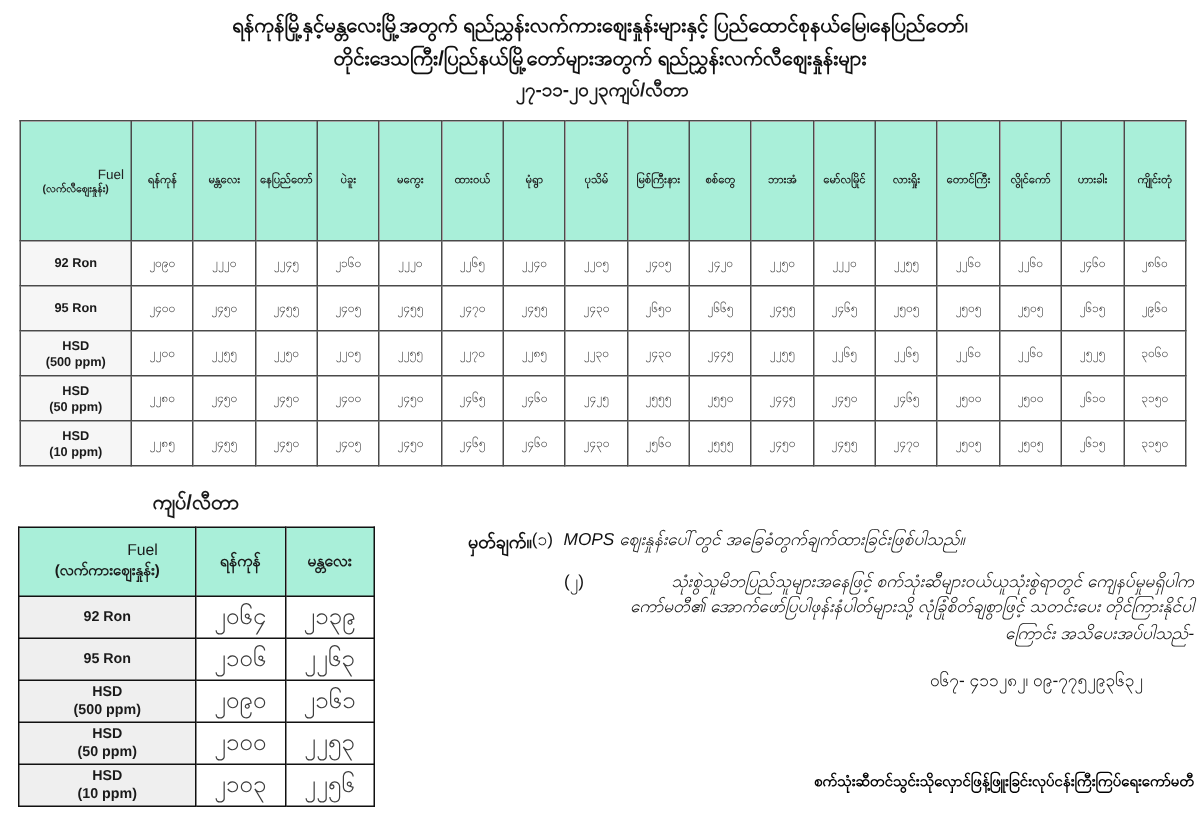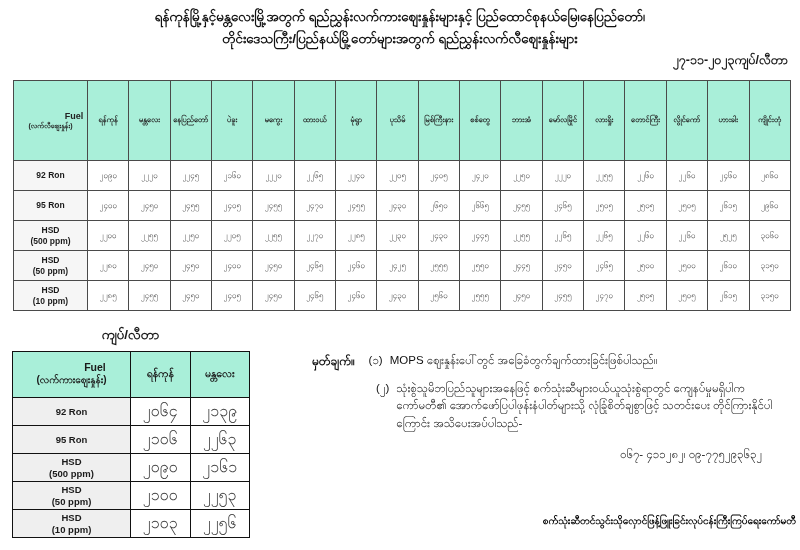--- a/index.html
+++ b/index.html
@@ -3,33 +3,33 @@
 <meta charset="utf-8">
 <style>
   * { margin:0; padding:0; box-sizing:border-box; }
   html,body { background:#ffffff; }
   body { font-family:"Liberation Sans", sans-serif; color:#1a1a1a; }
   .page { position:relative; width:800px; height:550px; background:#fff; overflow:hidden; }
 
   .title-block { position:absolute; top:6px; left:0; width:100%; text-align:center; }
   .title-line { font-weight:bold; font-size:13.5px; line-height:1.65; color:#111; }
 
-  .meta-row { position:absolute; top:52px; left:15px; right:12px; display:flex; justify-content:flex-end; }
+  .meta-row { position:absolute; top:52px; left:15px; right:12px; display:flex; justify-content:center; }
   .date-label { font-weight:bold; font-size:12.5px; }
   .unit-label { font-weight:bold; font-size:12.5px; }
 
   table { border-collapse:collapse; table-layout:fixed; }
   td { border:1px solid #4a4a4a; text-align:center; vertical-align:middle; overflow:hidden; }
 
   
   .retail-tbl { position:absolute; left:13px; top:80px; width:778px; }
   .retail-tbl td { font-size:7.5px; }
   .retail-tbl .hdr-row td { height:80px; background:#a9efd9; font-weight:bold; color:#222; padding:0 1px; }
   .retail-tbl .corner-cell { background:#f6f6f6; }
-  .corner-l1 { font-size:9px; font-weight:bold;margin-left:47px; }
+  .corner-l1 { font-size:9px; font-weight:normal;margin-left:47px; }
   .corner-l2 { font-size:7px; font-weight:bold; }
   .retail-tbl .data-row td { height:30px; }
   .retail-tbl .fuel-cell { background:#f6f6f6; font-weight:bold; font-size:8.5px; white-space:pre-line; line-height:1.25; }
   .retail-tbl .val-cell { color:#3c3c3c; font-size:8px; background:#fff; }
 
   
   .unit-label-small { position:absolute; left:12px; top:326px; width:237px; text-align:center; font-weight:bold; font-size:13.5px; }
 
   
   .whole-tbl { position:absolute; left:12px; top:351px; width:238px; }
@@ -38,23 +38,23 @@
   .whole-tbl .corner-cell { background:#a9efd9; }
   .whole-tbl .corner-cell .corner-l1 { font-size:10.5px; }
   .whole-tbl .corner-cell .corner-l2 { font-size:10px; }
   .whole-tbl .data-row td { height:28px; }
   .whole-tbl .fuel-cell { background:#efefef; font-weight:bold; font-size:9.5px; white-space:pre-line; line-height:1.2; }
   .whole-tbl .val-cell { color:#3c3c3c; font-size:16px; background:#fff; }
 
   
   .notes { position:absolute; left:312px; top:352px; width:484px; font-size:11.5px; line-height:1.55; color:#111; }
   .note-row { display:flex; margin-bottom:9px; }
-  .note-heading { font-weight:bold; white-space:nowrap; margin-right:14px; font-size:12px; }
+  .note-heading { font-weight:bold; white-space:nowrap; margin-right:0; font-size:12px; }
   .note-num { white-space:nowrap; margin-right:7px; }
-  .note-text { text-align:left; }
+  .note-text { text-align:right;font-style:italic; }
   .phones { margin-top:4px; padding-right:34px; text-align:right; }
   .phone-line { font-size:11.5px; line-height:2.2; }
   .footer-line { position:absolute; left:300px; top:514px; width:496px; text-align:right; font-weight:bold; font-size:10px; color:#000; }
 </style>
 </head>
 <body>
 
 <div class="page">
 
   <div class="title-block">

